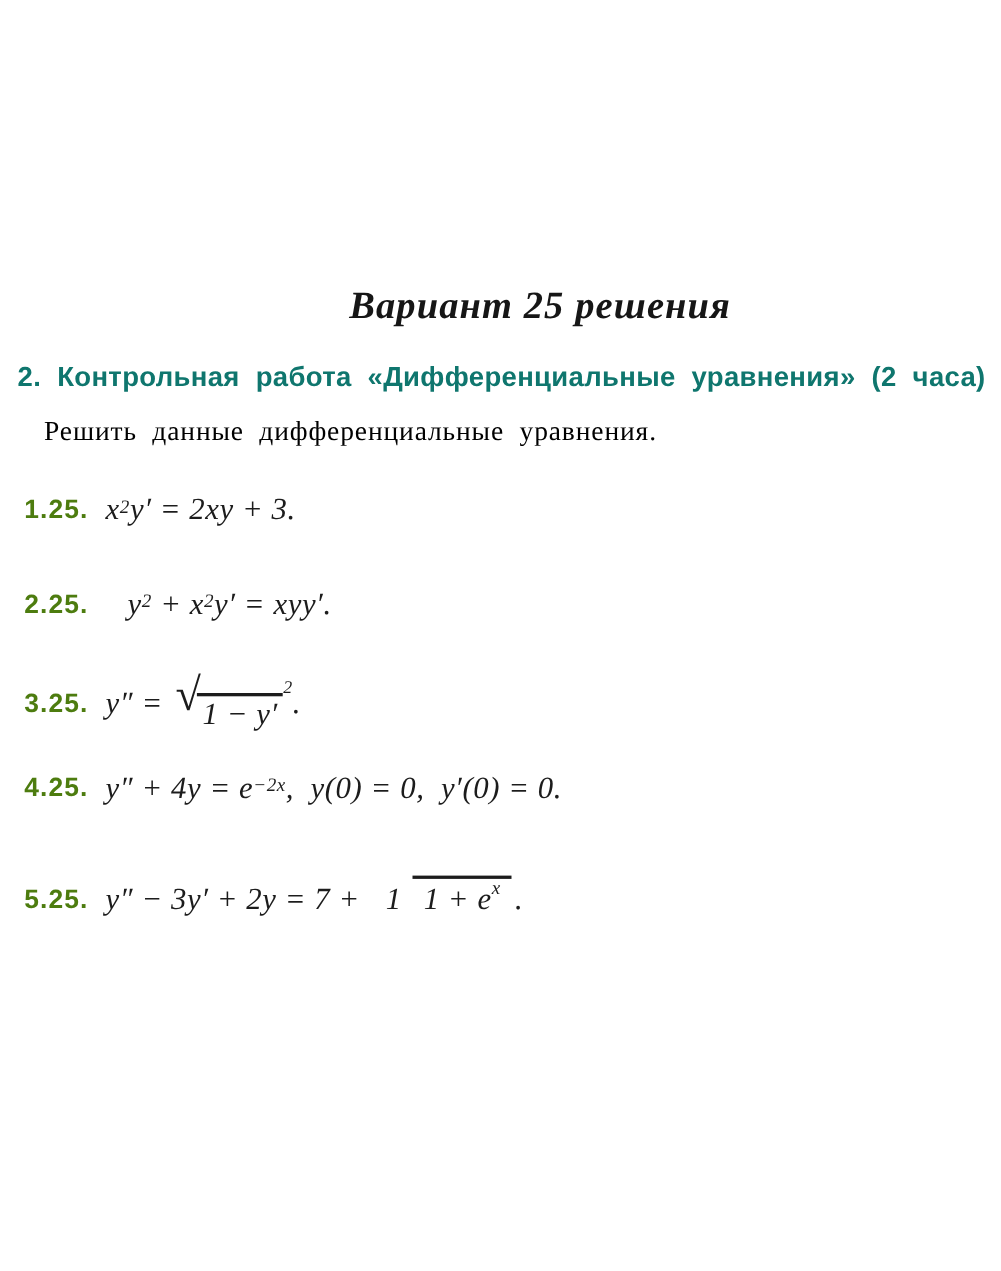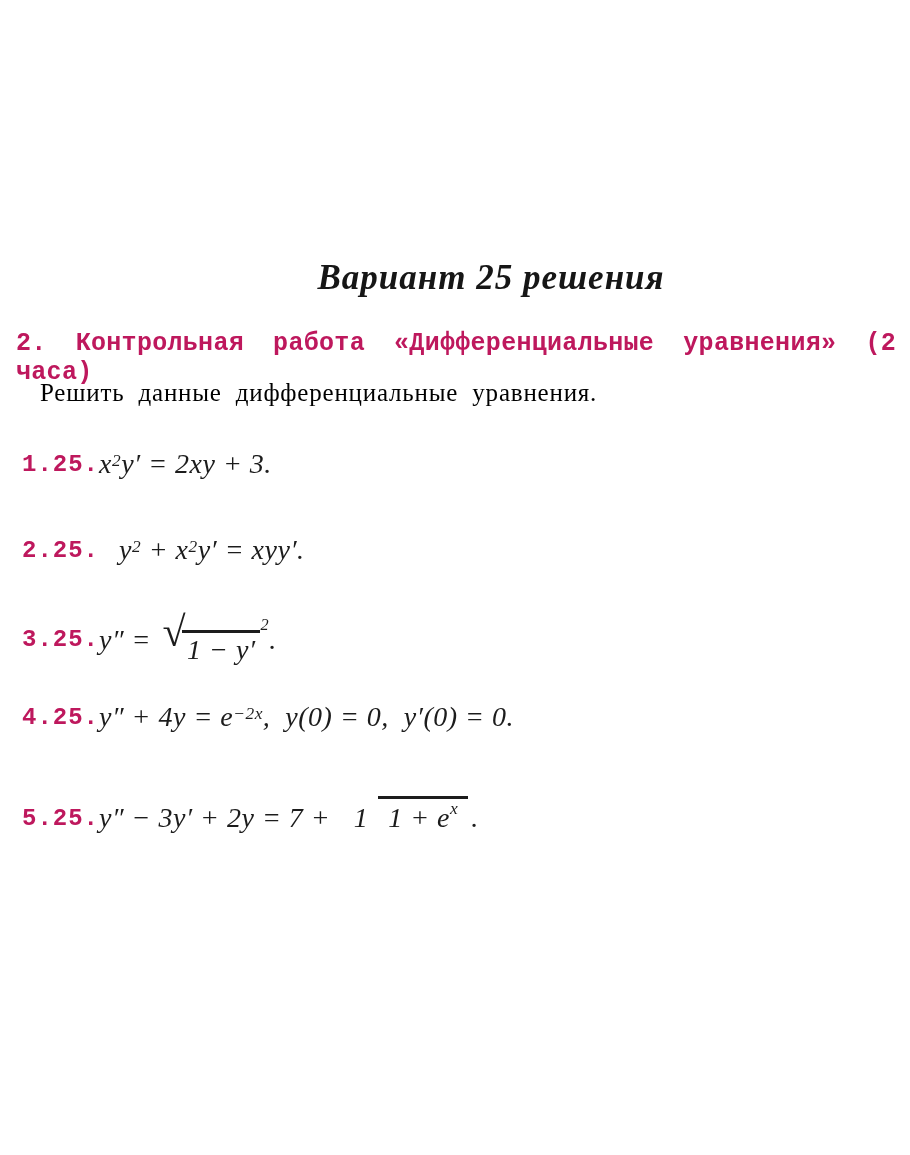--- a/index.html
+++ b/index.html
@@ -31,24 +31,24 @@
     font-size: 35px;
     letter-spacing: 1px;
     color: #161616;
     padding-left: 36px;
   }
   .section-heading {
     position: absolute;
     top: 329px;
     left: 16px;
     right: 14px;
-    font-family: Liberation Mono, monospace;
+    font-family: Liberation Sans, sans-serif;
     font-weight: bold;
     font-size: 25px;
-    color: #be185d;
+    color: #0f766e;
     text-align: justify;
     text-align-last: justify;
     letter-spacing: 0.3px;
     white-space: nowrap;
     display: flex;
     justify-content: space-between;
   }
   .section-heading { gap: 0; }
   .section-heading.justified {
     display: block;
@@ -65,26 +65,26 @@
     word-spacing: 7px;
   }
   .problem {
     position: absolute;
     left: 22px;
     display: flex;
     align-items: center;
     color: #1c1c1c;
   }
   .problem-number {
-    font-family: Liberation Mono, monospace;
+    font-family: Liberation Sans, sans-serif;
     font-weight: bold;
     font-size: 24px;
     letter-spacing: 1px;
     min-width: 74px;
-    color: #be185d;
+    color: #4d7c0f;
   }
   .equation {
     font-family: "Liberation Serif", serif;
     font-style: italic;
     font-size: 28px;
     letter-spacing: 0.5px;
     display: inline-flex;
     align-items: center;
     white-space: pre;
   }

